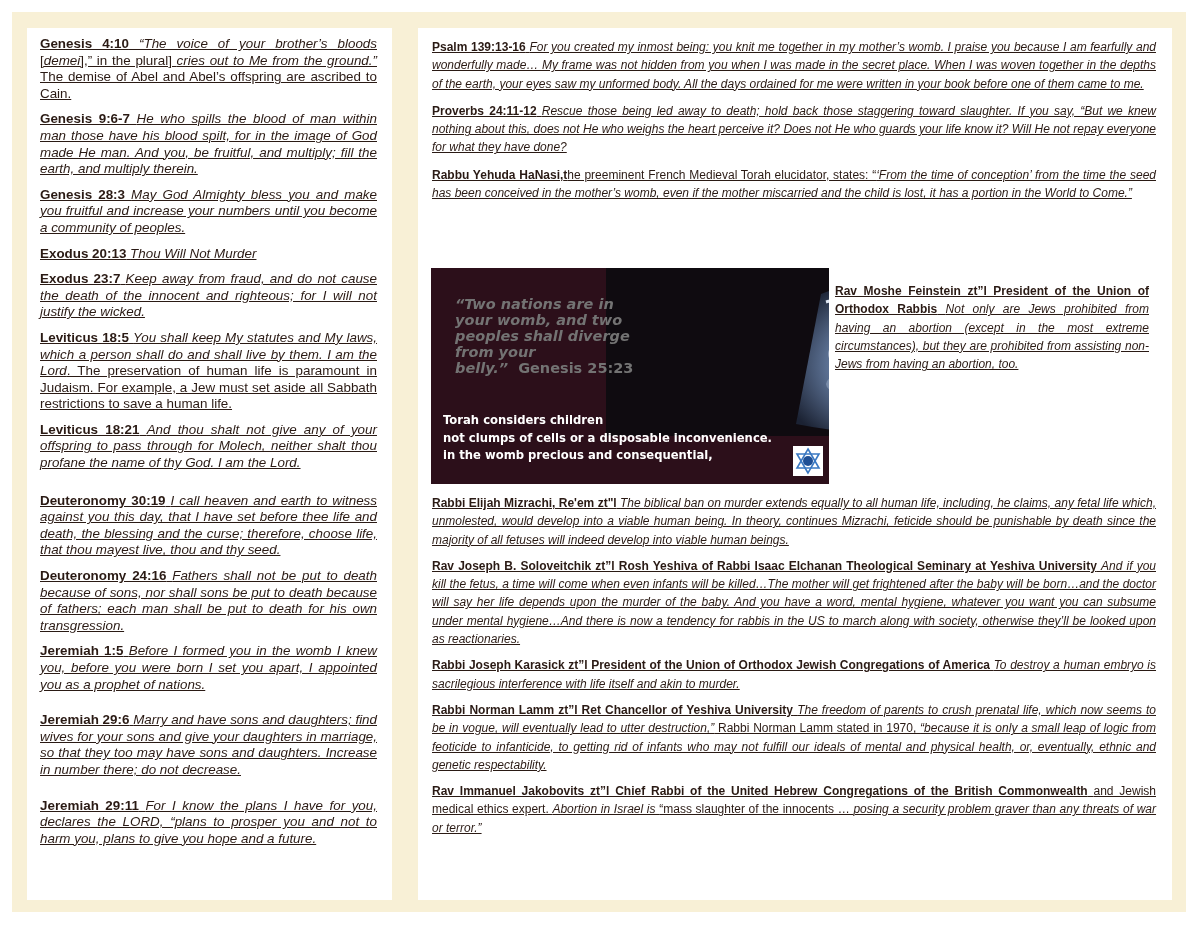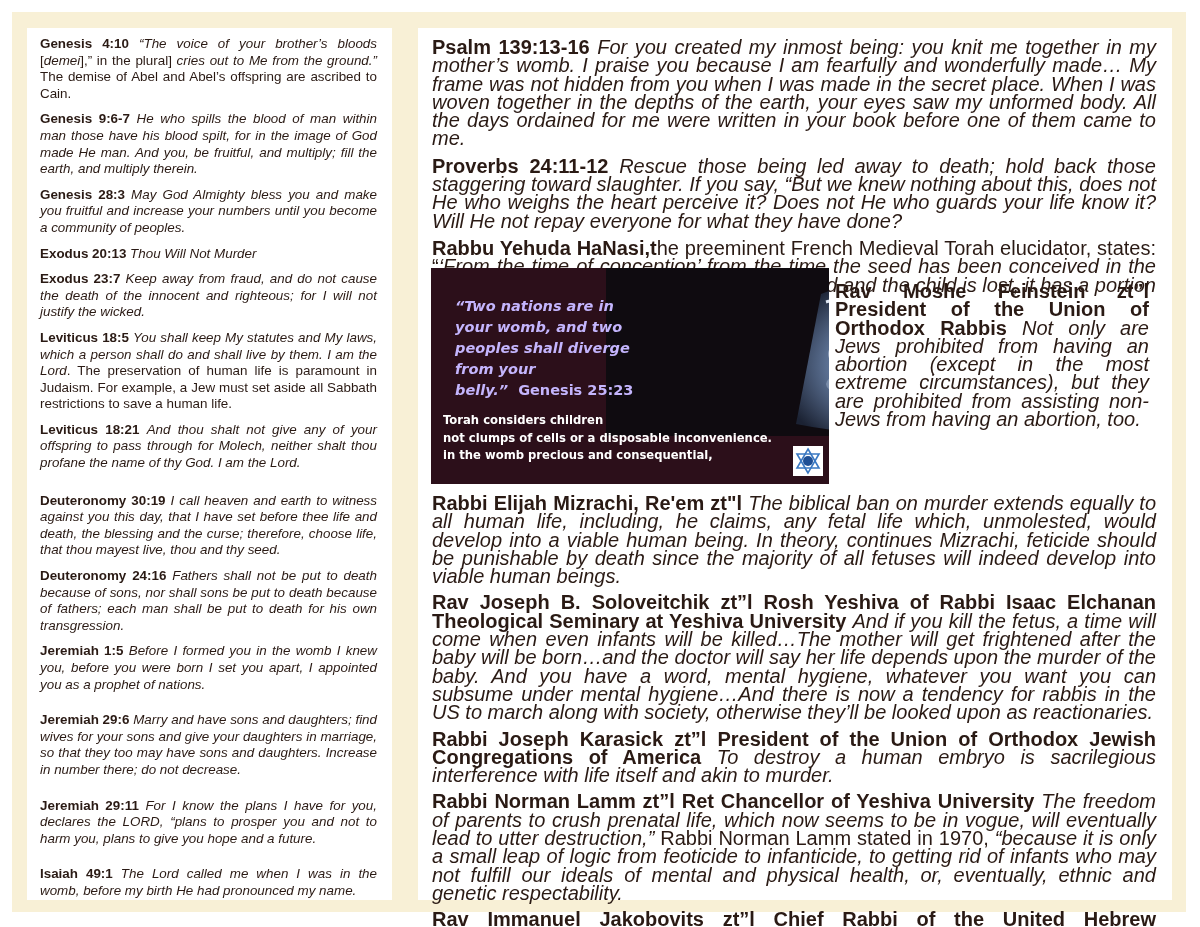--- a/index.html
+++ b/index.html
@@ -15,46 +15,47 @@
   }
   .panel {
     position:absolute; background:#ffffff;
   }
   .panel-left { left:27px; top:28px; width:365px; height:872px; }
   .panel-right { left:418px; top:28px; width:754px; height:872px; }
 
   .entry {
     font-size:13.4px; line-height:16.6px; text-align:justify;
     margin:0;
+    text-decoration:underline;
   }
   .entry b { font-weight:bold; }
   .entry i { font-style:italic; }
 
   .left-col { position:absolute; left:40px; width:337px; }
   .right-col { position:absolute; left:432px; width:724px; }
   .side-col { position:absolute; left:835px; width:314px; }
 
-  .entry-r { font-size:20px; line-height:18.3px; }
+  .entry-r { font-size:12px; line-height:18.3px; }
 
   
   .promo {
     position:absolute; left:431px; top:268px; width:398px; height:216px;
     background:#2c0f1a; overflow:hidden;
   }
   .promo .ultra {
     position:absolute; left:175px; top:0; width:223px; height:168px;
     background:#0f0b10;
   }
   .promo .scan {
     position:absolute; left:185px; top:6px; width:210px; height:158px;
   }
   .promo .quote {
     position:absolute; left:24px; top:28px; width:190px;
-    color:#c4b5fd; font-family:"DejaVu Sans", sans-serif; font-weight:bold; font-style:italic;
-    font-size:14.5px; line-height:21px;
+    color:#737373; font-family:"DejaVu Sans", sans-serif; font-weight:bold; font-style:italic;
+    font-size:14.5px; line-height:16px;
   }
   .promo .quote .ref { font-style:normal; margin-left:10px; }
   .promo .caption {
     position:absolute; left:12px; top:144px; width:330px;
     color:#ffffff; font-family:"DejaVu Sans", sans-serif; font-weight:bold;
     font-size:11.6px; line-height:17.5px; white-space:nowrap;
   }
   .promo .logo {
     position:absolute; left:362px; top:178px; width:30px; height:30px;
     background:#ffffff;
@@ -73,21 +74,20 @@
     <p class="entry " style="margin-top: 9px;"><b>Genesis 28:3</b> <i>May God Almighty bless you and make you fruitful and increase your numbers until you become a community of peoples.</i></p>
     <p class="entry " style="margin-top: 9px;"><b>Exodus 20:13</b> <i>Thou Will Not Murder</i></p>
     <p class="entry " style="margin-top: 9px;"><b>Exodus 23:7</b> <i>Keep away from fraud, and do not cause the death of the innocent and righteous; for I will not justify the wicked.</i></p>
     <p class="entry " style="margin-top: 9px;"><b>Leviticus 18:5</b> <i>You shall keep My statutes and My laws, which a person shall do and shall live by them. I am the Lord</i><span>. The preservation of human life is paramount in Judaism. For example, a Jew must set aside all Sabbath restrictions to save a human life.</span></p>
     <p class="entry " style="margin-top: 9px;"><b>Leviticus 18:21</b> <i>And thou shalt not give any of your offspring to pass through for Molech, neither shalt thou profane the name of thy God. I am the Lord.</i></p>
     <p class="entry " style="margin-top: 21px;"><b>Deuteronomy 30:19</b> <i>I call heaven and earth to witness against you this day, that I have set before thee life and death, the blessing and the curse; therefore, choose life, that thou mayest live, thou and thy seed.</i></p>
     <p class="entry " style="margin-top: 9px;"><b>Deuteronomy 24:16</b> <i>Fathers shall not be put to death because of sons, nor shall sons be put to death because of fathers; each man shall be put to death for his own transgression.</i></p>
     <p class="entry " style="margin-top: 9px;"><b>Jeremiah 1:5</b> <i>Before I formed you in the womb I knew you, before you were born I set you apart, I appointed you as a prophet of nations.</i></p>
     <p class="entry " style="margin-top: 19px;"><b>Jeremiah 29:6</b> <i>Marry and have sons and daughters; find wives for your sons and give your daughters in marriage, so that they too may have sons and daughters. Increase in number there; do not decrease.</i></p>
     <p class="entry " style="margin-top: 19px;"><b>Jeremiah 29:11</b> <i>For I know the plans I have for you, declares the LORD, “plans to prosper you and not to harm you, plans to give you hope and a future.</i></p>
-    <p class="entry " style="margin-top: 19px;"><b>Isaiah 49:1</b> <i>The Lord called me when I was in the womb, before my birth He had pronounced my name.</i></p>
   </div>
 
 <div id="right-top" class="right-col" style="top:38px;">
     <p class="entry entry-r"><b>Psalm 139:13-16</b> <i>For you created my inmost being: you knit me together in my mother’s womb. I praise you because I am fearfully and wonderfully made… My frame was not hidden from you when I was made in the secret place. When I was woven together in the depths of the earth, your eyes saw my unformed body. All the days ordained for me were written in your book before one of them came to me.</i></p>
     <p class="entry entry-r" style="margin-top: 9px;"><b>Proverbs 24:11-12</b> <i>Rescue those being led away to death; hold back those staggering toward slaughter. If you say, “But we knew nothing about this, does not He who weighs the heart perceive it? Does not He who guards your life know it? Will He not repay everyone for what they have done?</i></p>
     <p class="entry entry-r" style="margin-top: 9px;"><b>Rabbu Yehuda HaNasi,</b><b>t</b><span>he preeminent French Medieval Torah elucidator, states: “</span><i>‘From the time of conception’ from the time the seed has been conceived in the mother’s womb, even if the mother miscarried and the child is lost, it has a portion in the World to Come.”</i></p>
   </div>
 
 <div class="promo">
   <div class="ultra">

